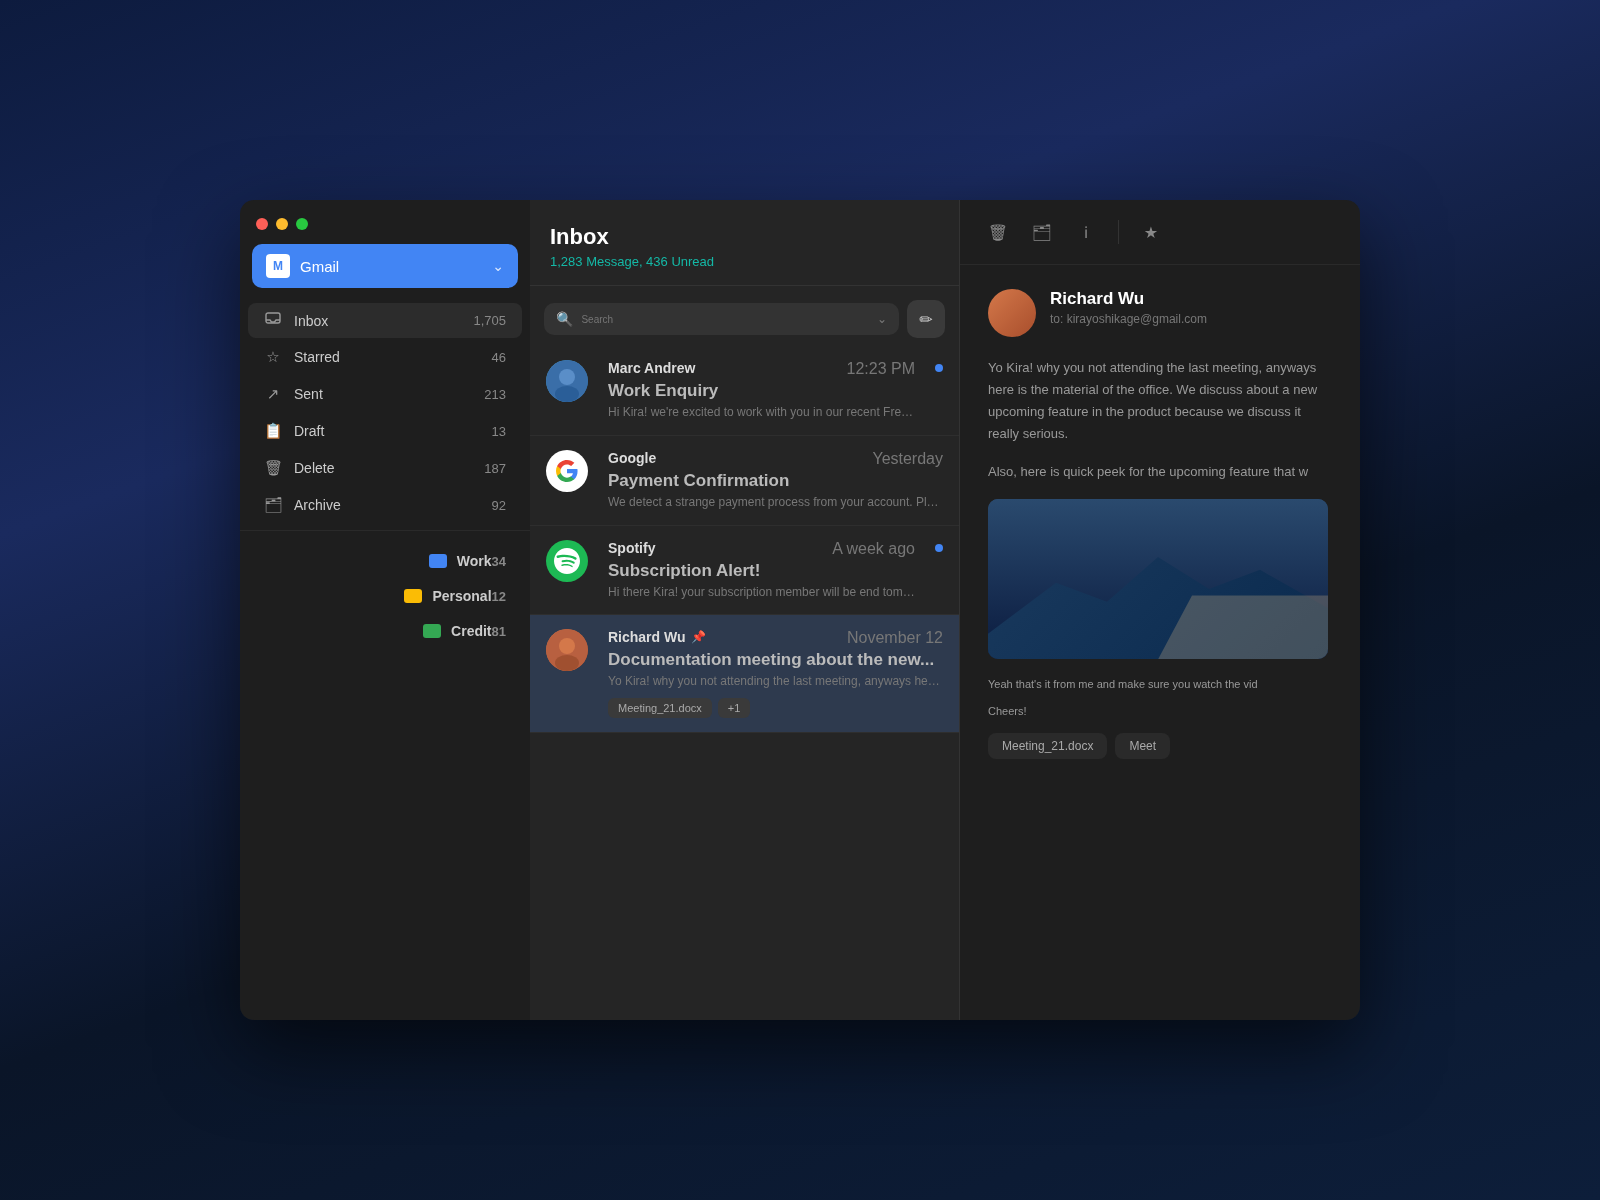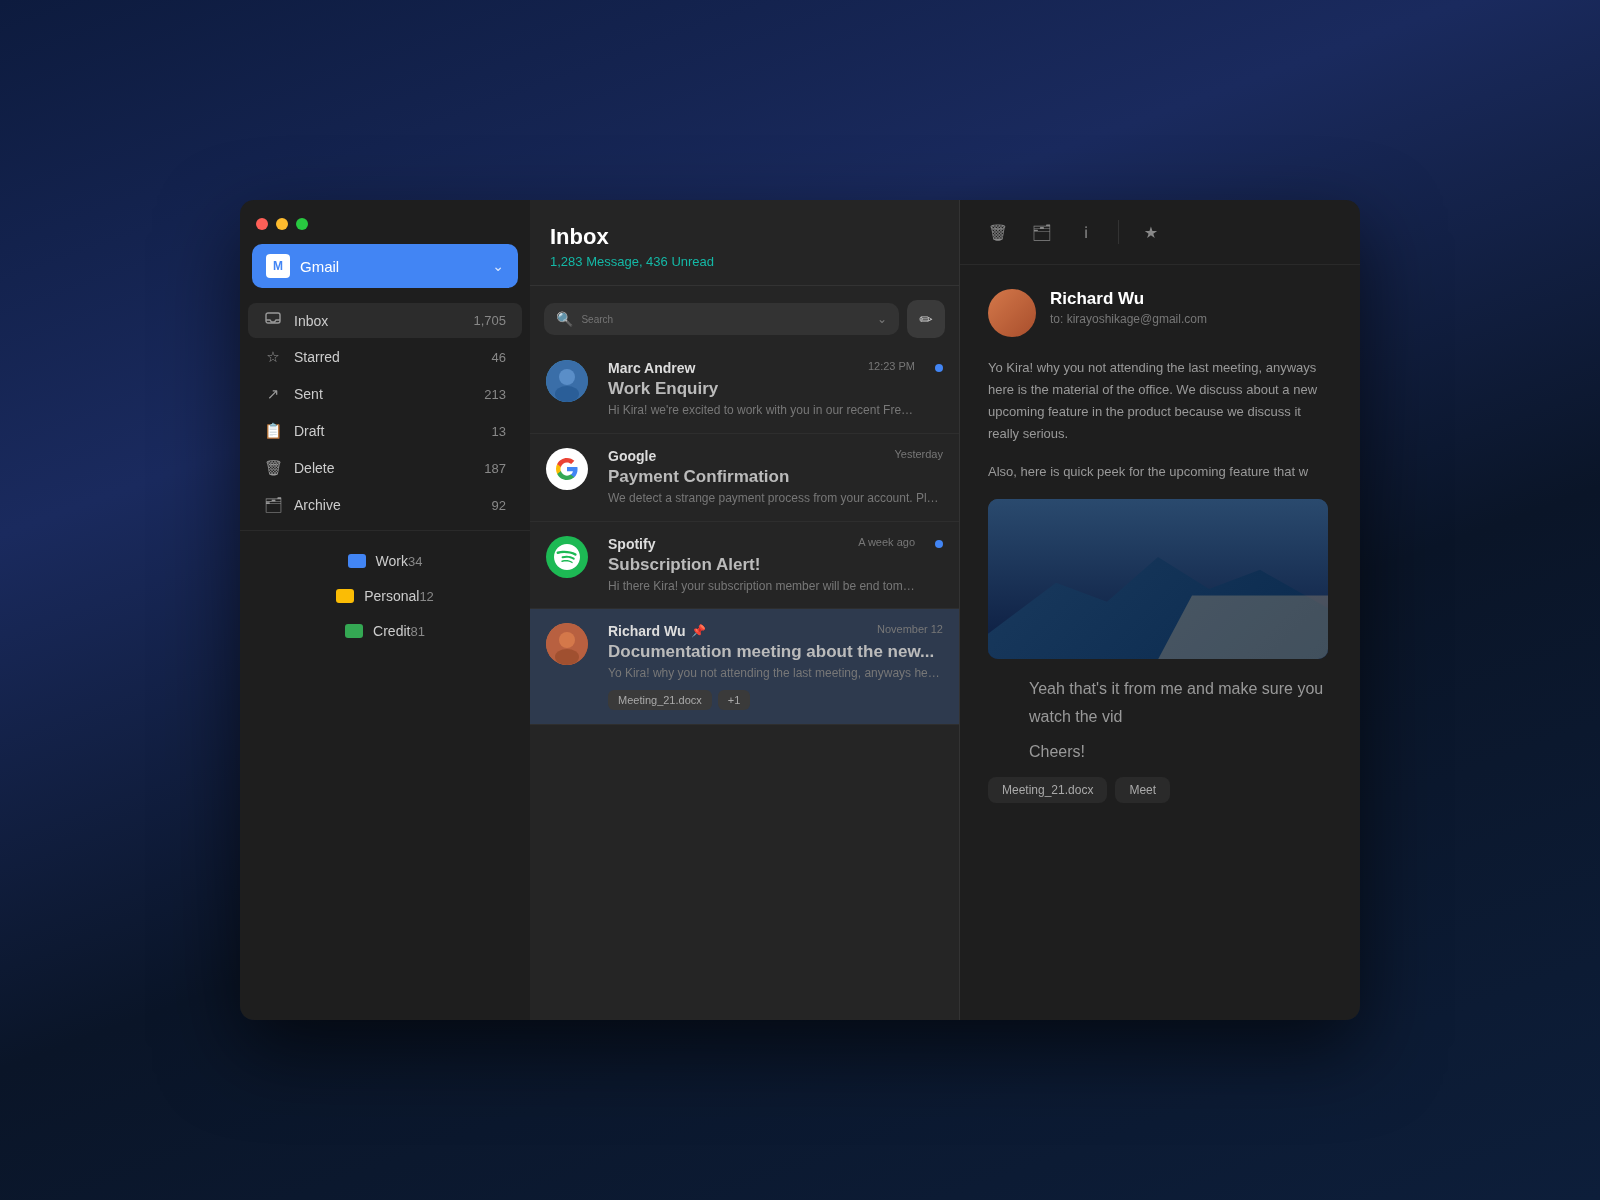--- a/index.html
+++ b/index.html
@@ -101,24 +101,25 @@
 
     .folder-section { padding: 12px 0; }
     .folder-header {
       display: flex; align-items: center; justify-content: space-between;
       padding: 6px 16px 10px;
       color: #888; font-size: 13px; font-weight: 500;
     }
     .folder-add { cursor: pointer; font-size: 18px; color: #666; }
 
     .folder-item {
-      display: flex; align-items: center; justify-content: center;
+      display: flex; align-items: center; justify-content: flex-end;
       padding: 9px 16px; cursor: pointer;
       border-radius: 8px; margin: 1px 8px;
       color: #cccccc;
+      font-weight: bold;
     }
     .folder-item-left { display: flex; align-items: center; gap: 10px; }
     .folder-dot {
       width: 18px; height: 14px; border-radius: 3px;
     }
     .folder-label { font-size: 14px; }
     .folder-count { font-size: 13px; color: #888; }
 
     
     .email-list {
@@ -173,21 +174,21 @@
       width: 42px; height: 42px; border-radius: 50%;
       flex-shrink: 0; overflow: hidden; display: flex; align-items: center; justify-content: center;
     }
 
     .email-content { flex: 1; min-width: 0; }
     .email-top {
       display: flex; justify-content: space-between; align-items: flex-start;
       margin-bottom: 3px;
     }
     .email-sender { font-size: 14px; font-weight: 600; color: #ddd; }
-    .email-time { font-size: 11px; color: #777; white-space: nowrap; }
+    .email-time { font-size: 16px; color: #777; white-space: nowrap; }
     .email-subject { font-size: 17px; font-weight: 600; color: #bbb; margin-bottom: 3px; }
     .email-preview { font-size: 12px; color: #777; line-height: 1.4;
       white-space: nowrap; overflow: hidden; text-overflow: ellipsis; }
 
     .email-badge {
       width: 8px; height: 8px; border-radius: 50%; background: #4285f4;
       flex-shrink: 0; margin-top: 4px;
     }
 
     .email-attachments {
@@ -264,21 +265,21 @@
       background: linear-gradient(135deg, #1a3a5e, #0a2a4e);
       clip-path: polygon(0 80%, 20% 40%, 35% 55%, 50% 20%, 65% 45%, 80% 30%, 100% 60%, 100% 100%, 0 100%);
     }
     .beach-shape {
       position: absolute; bottom: 0; right: 0; width: 50%; height: 40%;
       background: #c4a882; opacity: 0.3;
       clip-path: polygon(20% 0%, 100% 0%, 100% 100%, 0% 100%);
     }
 
     .detail-footer-text {
-      font-size: 16px; color: #999; line-height: 1.7; margin-bottom: 8px; margin-left: 41px;
+      font-size: 11px; color: #999; line-height: 1.7; margin-bottom: 8px;
     }
 
     .detail-attachments {
       display: flex; gap: 8px; margin-top: 12px;
     }
     .detail-attachment {
       background: #2a2a2a; border-radius: 8px; padding: 6px 14px;
       font-size: 12px; color: #aaa; cursor: pointer;
     }
   </style>

